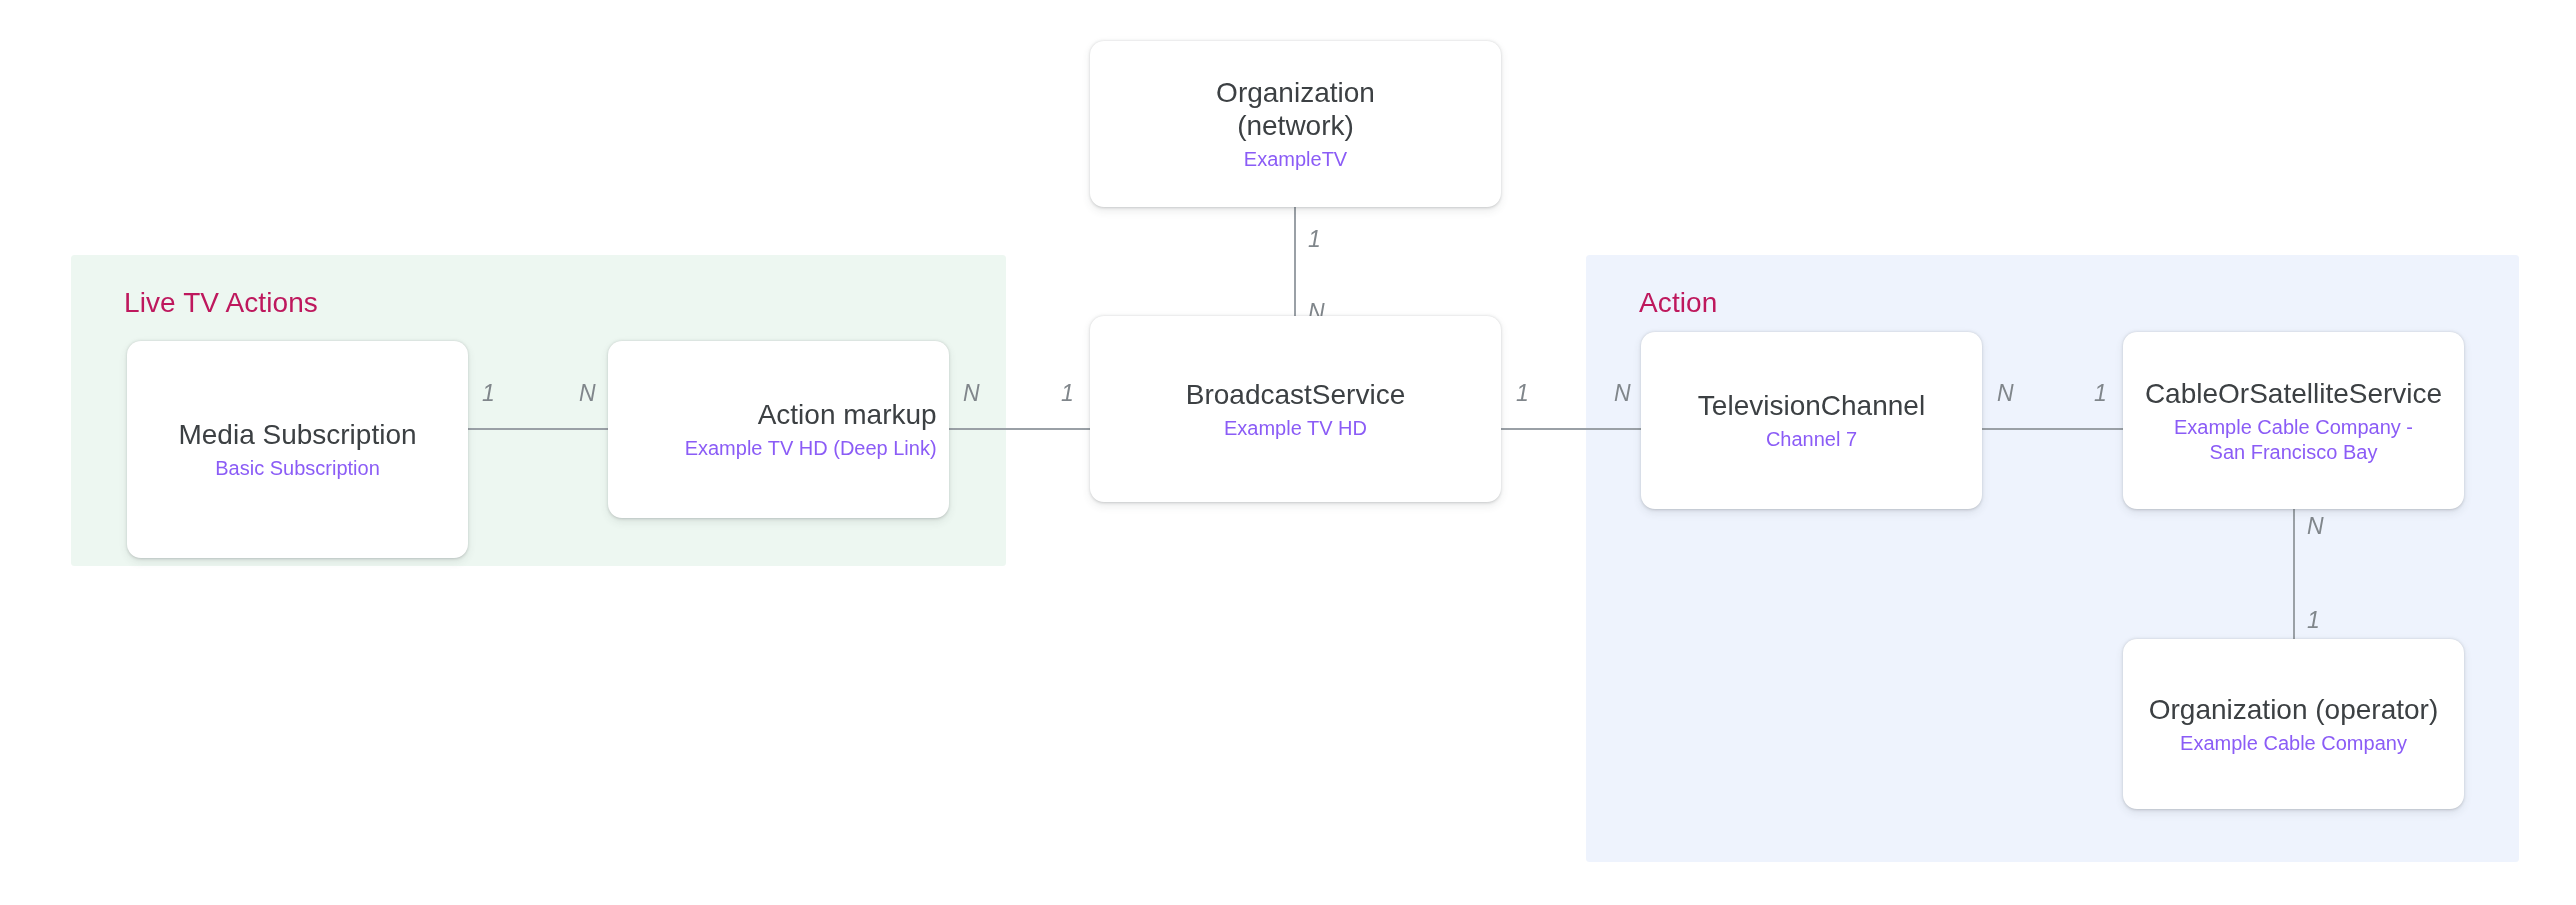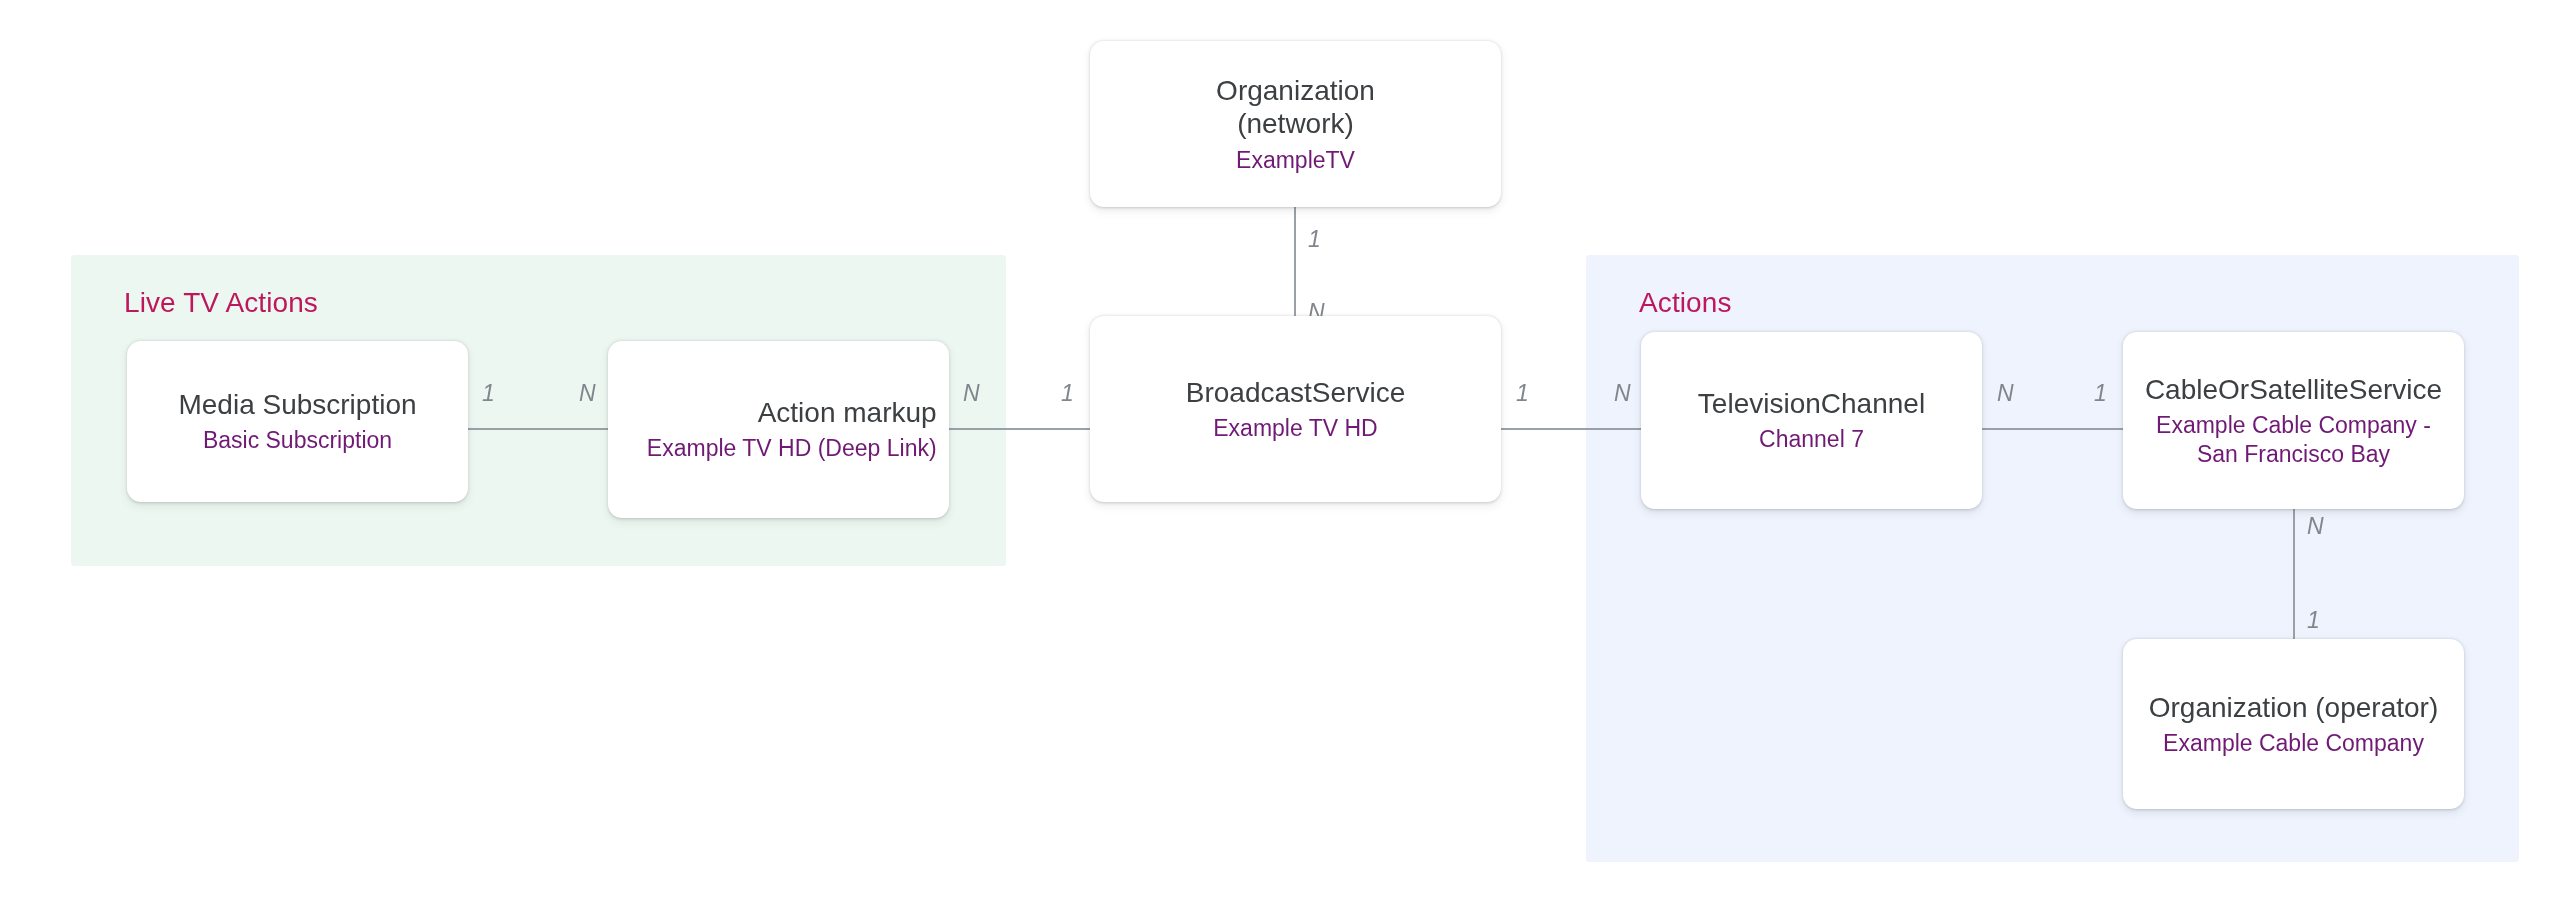--- a/index.html
+++ b/index.html
@@ -78,46 +78,46 @@
     padding: 8.8px 12.4px;
     text-align: center;
   }
   .node .node-title {
     font-size: 28px;
     color: #3c4043;
     line-height: 1.18;
     white-space: pre-line;
   }
   .node .node-sub {
-    font-size: 23px;
-    color: #701a75;
+    font-size: 20px;
+    color: #8b5cf6;
     line-height: 1.22;
     margin-top: 5px;
     white-space: pre-line;
   }
 
   #node-org-network  { left: 1090px; top: 41px;  width: 411px; height: 166px; }
-  #node-media-sub    { left: 127px;  top: 341px; width: 341px; height: 161px; }
+  #node-media-sub    { left: 127px;  top: 341px; width: 341px; height: 217px; }
   #node-action       { left: 608px;  top: 341px; width: 341px; height: 177px; align-items: flex-end; }
   #node-broadcast    { left: 1090px; top: 316px; width: 411px; height: 186px; }
   #node-tv-channel   { left: 1641px; top: 332px; width: 341px; height: 177px; }
   #node-cable        { left: 2123px; top: 332px; width: 341px; height: 177px; }
   #node-org-operator { left: 2123px; top: 639px; width: 341px; height: 170px; }
 </style>
 </head>
 <body>
 
 <div id="canvas">
 
   <div id="panel-live-tv" class="group-panel">
     <div class="group-title">Live TV Actions</div>
   </div>
 
   <div id="panel-lineups" class="group-panel">
-    <div class="group-title">Actions</div>
+    <div class="group-title">Action</div>
   </div>
 
   <div class="conn v" style="left:1294px; top:207px; height:125px;"></div>
   <div class="conn-label" style="left:1308px; top:228px;">1</div>
   <div class="conn-label" style="left:1308px; top:301px;">N</div>
 
   <div class="conn h" style="left:467px; top:428px; width:141px;"></div>
   <div class="conn-label" style="left:482px; top:382px;">1</div>
   <div class="conn-label" style="left:579px; top:382px;">N</div>
 

